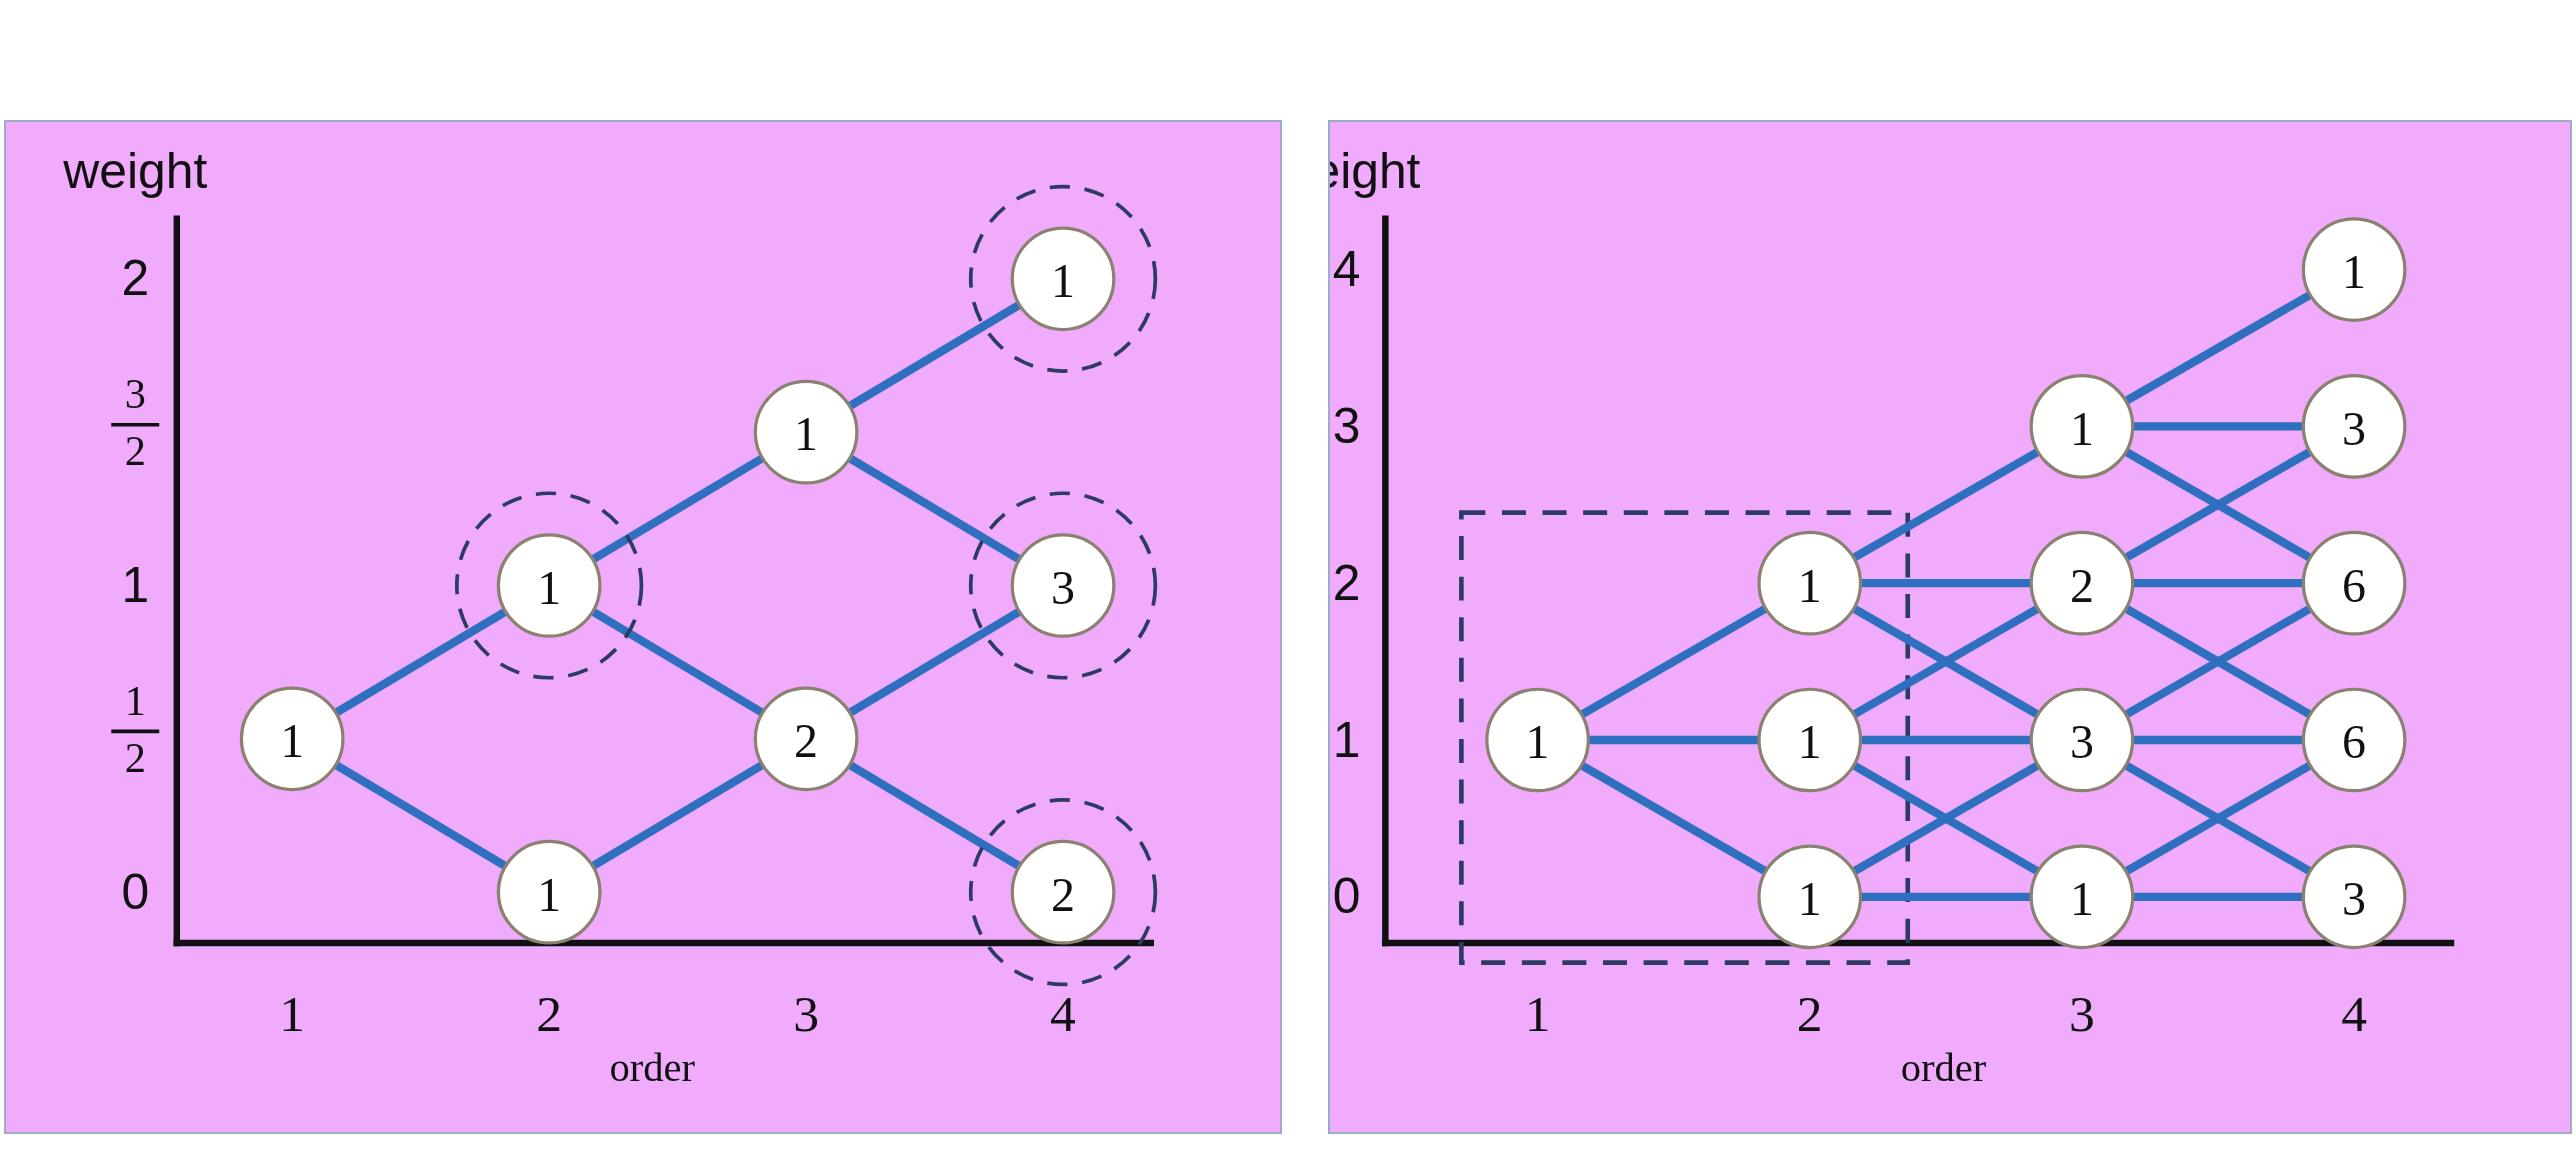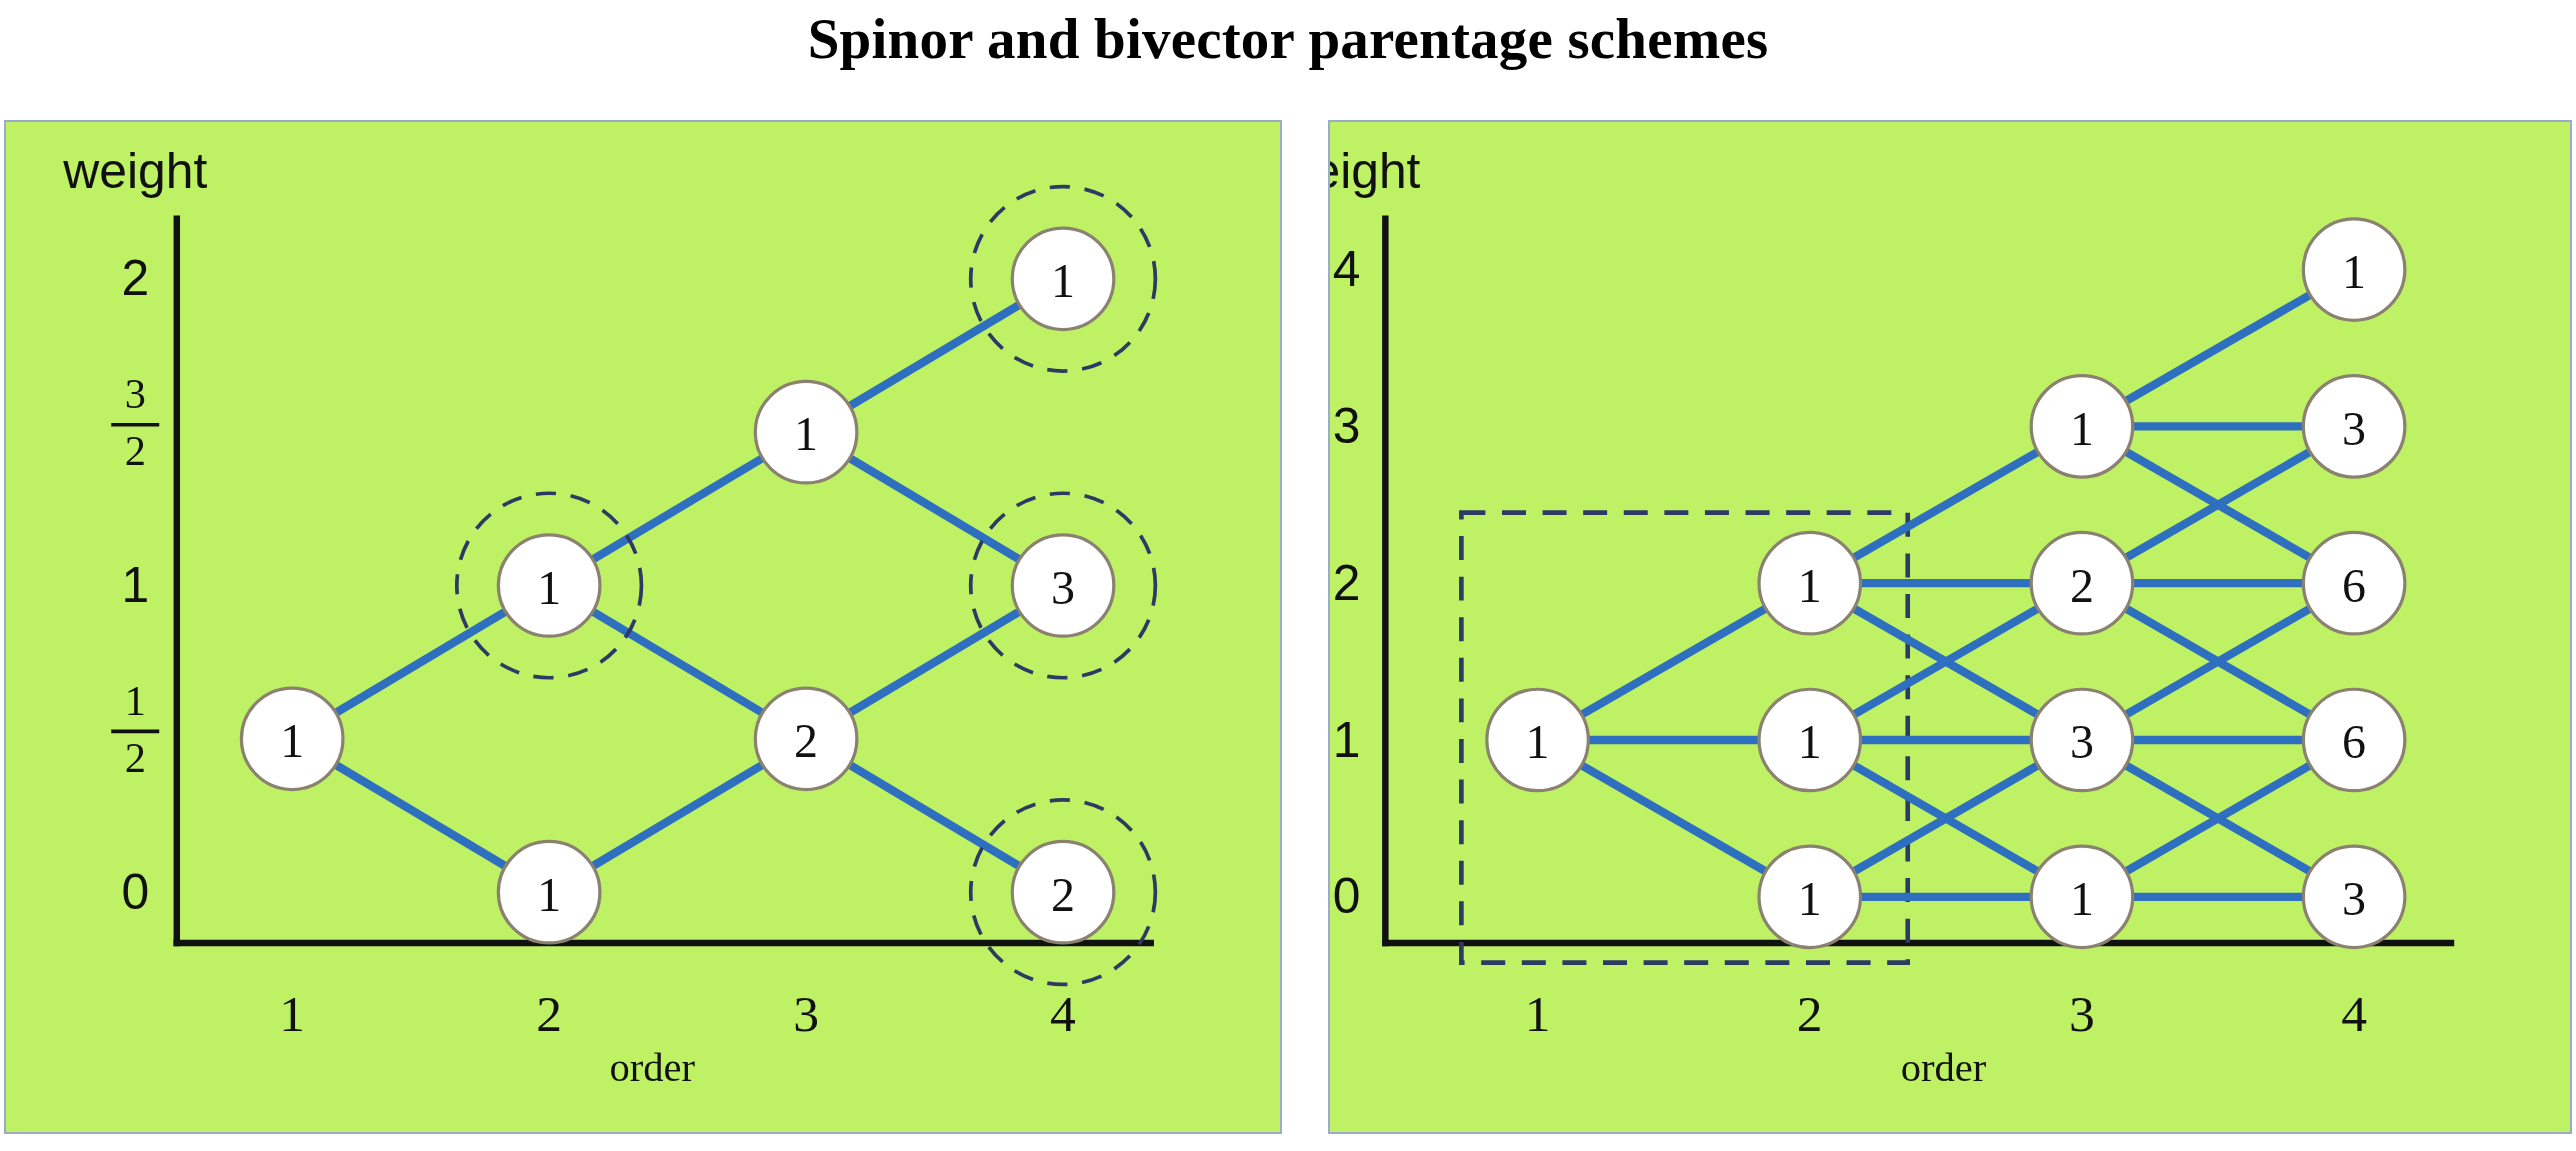--- a/index.html
+++ b/index.html
@@ -6,21 +6,21 @@
   body{width:2576px;height:1152px;font-family:"Liberation Sans",sans-serif;overflow:hidden;}
   #root{position:relative;width:2576px;height:1152px;}
 
   .title{
     position:absolute;left:0;top:5.6px;width:2576px;text-align:center;
     font-family:"Liberation Serif",serif;font-weight:bold;font-size:57px;
     color:#000000;letter-spacing:0.2px;
   }
 
   .panel{
-    position:absolute;background:#bef264;
+    position:absolute;background:#f0abfc;
     border:2.8px solid #9aacc9;box-sizing:border-box;
   }
   #panel-left{left:3.7px;top:120px;width:1278px;height:1014px;}
   #panel-right{left:1328px;top:120px;width:1244px;height:1014px;}
 
   .panel svg{display:block;width:100%;height:100%;}
 
   text{font-family:"Liberation Sans",sans-serif;fill:#111111;}
   .ax-title{font-size:54px;}
   .ax-tick{font-size:54px;}
@@ -32,21 +32,20 @@
   .edge{stroke:#2f6fc0;stroke-width:9;stroke-linecap:round;}
   .node-circle{fill:#ffffff;stroke:#8b8170;stroke-width:3.5;}
   .halo{fill:none;stroke:#2d3a63;stroke-width:4;stroke-dasharray:22 16;}
   .dashbox{fill:none;stroke:#2d3a63;stroke-width:5;stroke-dasharray:26 18;}
 </style>
 </head>
 <body>
 
 <div id="root">
 
-  <div class="title">Spinor and bivector parentage schemes</div>
 
   <div class="panel" id="panel-left">
     <svg viewBox="0 0 1380 1095" preserveAspectRatio="none">
       <g id="spinor-layer">
           <line x1="185" y1="105" x2="185" y2="890" class="axis-line"></line>
           <line x1="185" y1="890" x2="1240" y2="890" class="axis-line"></line>
           <text x="62" y="72" text-anchor="start" class="ax-title">weight</text>
           <text x="140" y="188" text-anchor="middle" class="ax-tick">2</text>
           <g>
             <text x="140" y="310.25" text-anchor="middle" class="ax-tick-serif">3</text>

